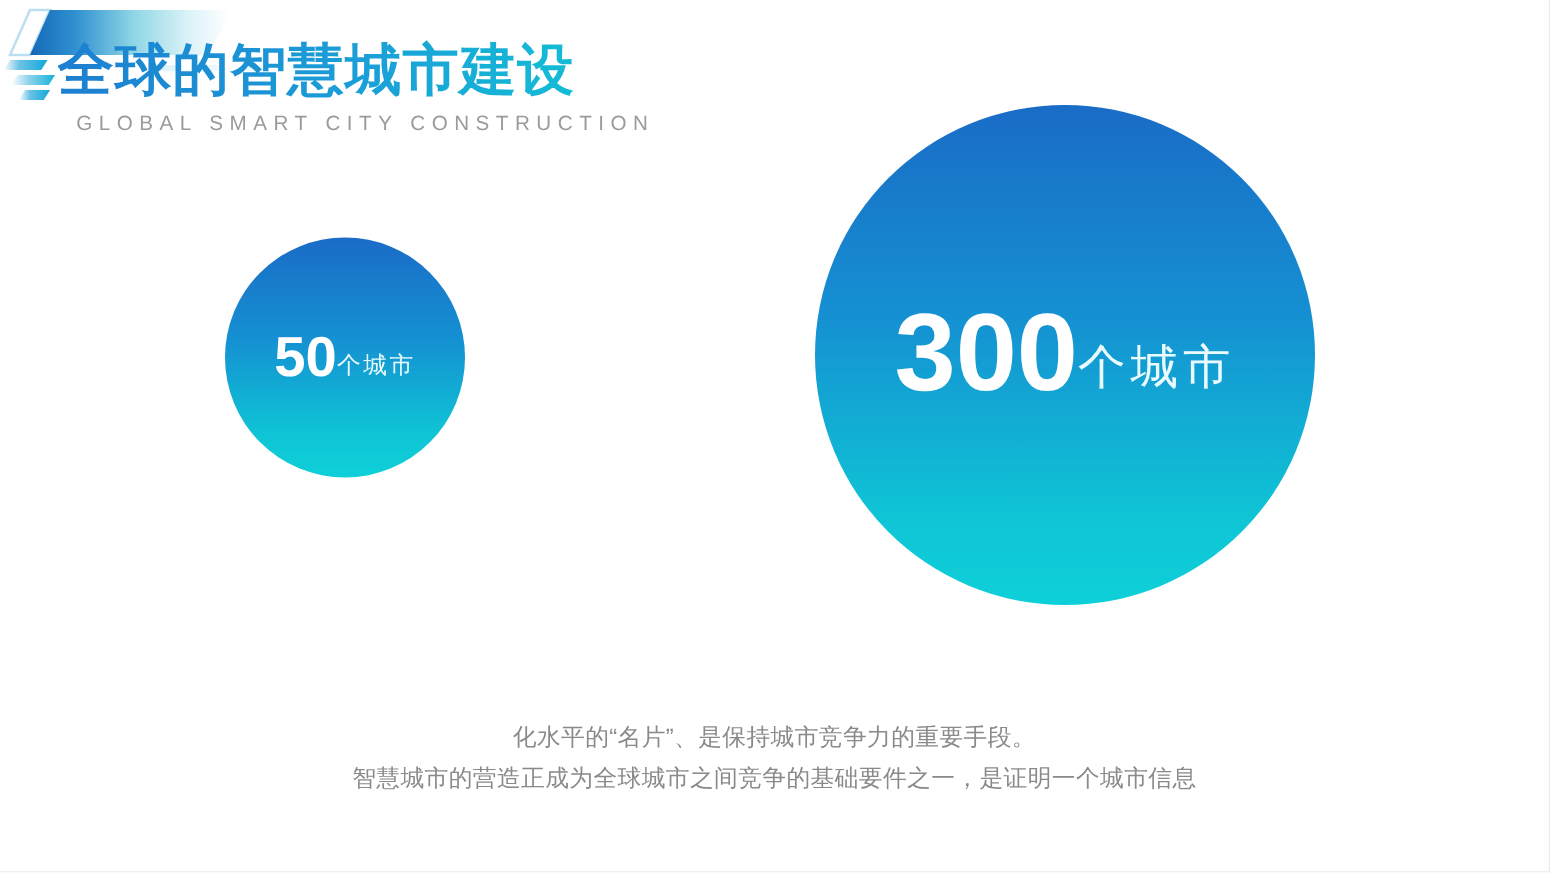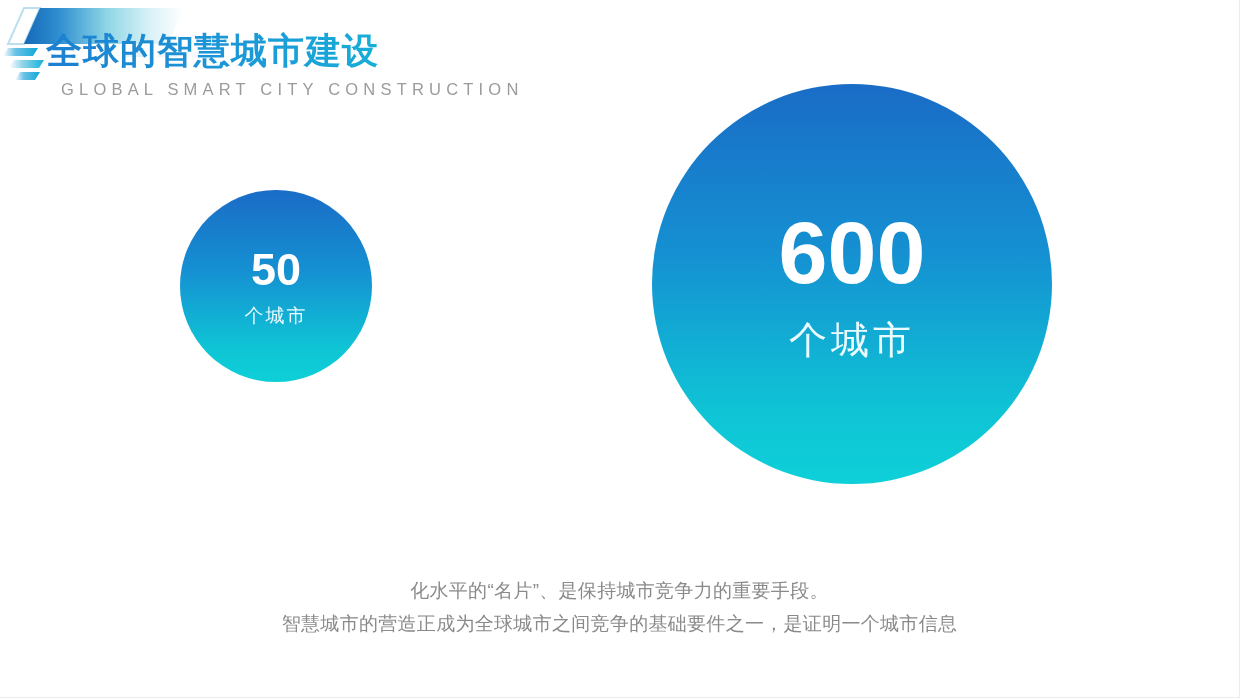--- a/index.html
+++ b/index.html
@@ -36,21 +36,21 @@
 
   
   .header {
     position: absolute;
     left: 46px;
     top: 32px;
     width: 640px;
   }
   .title {
     margin: 0;
-    font-size: 36px;
+    font-size: 45px;
     font-weight: bold;
     letter-spacing: 1px;
     line-height: 1.08;
     background: linear-gradient(90deg, #1d7fd0 0%, #1a9fd8 38%, #12c4d4 72%, #0fd0d8 100%);
     -webkit-background-clip: text;
     background-clip: text;
     color: transparent;
     -webkit-text-fill-color: transparent;
     white-space: nowrap;
   }
@@ -64,21 +64,21 @@
   }
 
   
   .bubble-group {
     position: absolute;
   }
   .bubble {
     border-radius: 50%;
     background: linear-gradient(180deg, #1a6cc6 0%, #1590d2 42%, #0fc4d5 82%, #0ed0d8 100%);
     display: flex;
-    flex-direction: column;
+    flex-direction: row;
     align-items: center;
     justify-content: center;
     color: #ffffff;
     position: relative;
   }
   .bubble-number {
     font-weight: bold;
     color: #ffffff;
     line-height: 1;
   }
@@ -176,21 +176,21 @@
 
   <div class="bubble-group" id="bubble-china-group">
     <div class="bubble" id="bubble-china">
       <div class="bubble-number">50</div>
       <div class="bubble-unit">个城市</div>
     </div>
   </div>
 
   <div class="bubble-group" id="bubble-global-group">
     <div class="bubble" id="bubble-global">
-      <div class="bubble-number">600</div>
+      <div class="bubble-number">300</div>
       <div class="bubble-unit">个城市</div>
     </div>
   </div>
 
   <div class="footer-caption">
     <div>化水平的“名片”、是保持城市竞争力的重要手段。</div>
     <div>智慧城市的营造正成为全球城市之间竞争的基础要件之一，是证明一个城市信息</div>
   </div>
 
 </div>

